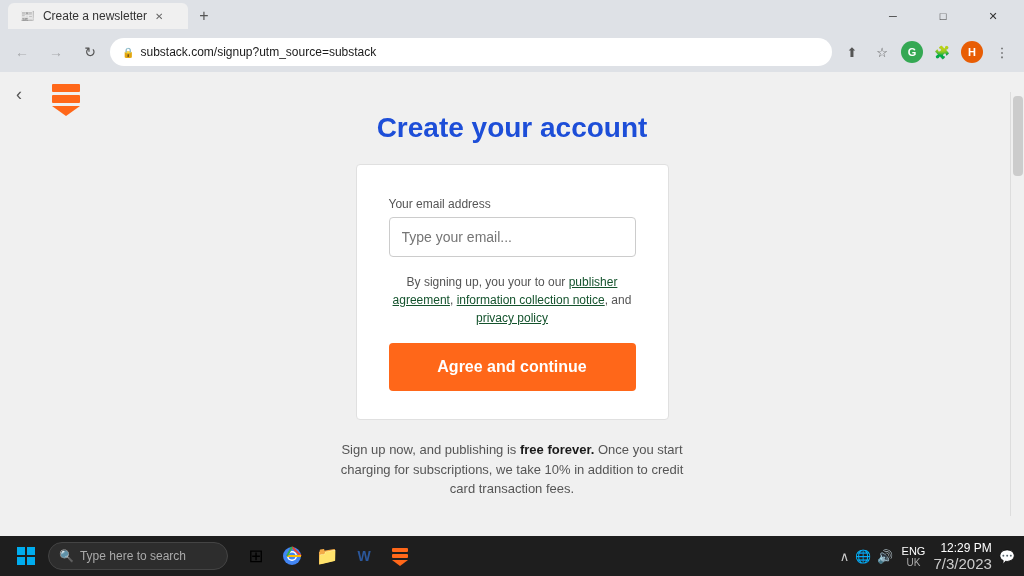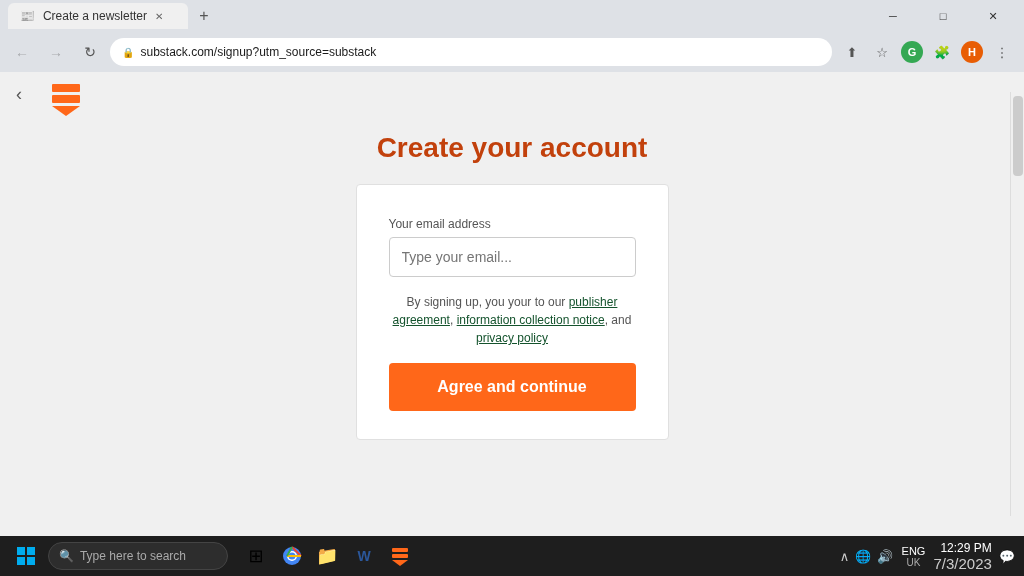--- a/index.html
+++ b/index.html
@@ -28,21 +28,21 @@
     .profile-circle.green { background: #34a853; }
     .profile-circle.red { background: #e85d04; }
 
     
     .page-content { background: #f0f0f0; height: calc(576px - 72px - 40px); display: flex; flex-direction: column; align-items: center; overflow-y: auto; padding: 20px 0 20px 0; position: relative; }
 
     .sidebar-toggle { position: absolute; left: 16px; top: 12px; cursor: pointer; font-size: 18px; color: #555; }
 
     .substack-logo { position: absolute; left: 48px; top: 8px; }
 
-    .page-title { font-size: 28px; font-weight: 700; color: #c2410c; margin-bottom: 20px; margin-top: 40px; }
+    .page-title { font-size: 28px; font-weight: 700; color: #1d4ed8; margin-bottom: 20px; margin-top: 20px; }
 
     .signup-card { background: white; border-radius: 4px; border: 1px solid #e0e0e0; padding: 32px 32px 28px 32px; width: 313px; }
 
     .field-label { font-size: 12px; color: #555; margin-bottom: 6px; }
     .email-input { width: 100%; height: 40px; border: 1px solid #ccc; border-radius: 4px; padding: 0 12px; font-size: 14px; color: #999; outline: none; }
 
     .terms-text { font-size: 12px; color: #555; text-align: center; margin: 16px 0; line-height: 1.5; }
     .terms-text a { color: #14532d; text-decoration: underline; cursor: pointer; }
 
     .agree-btn { width: 100%; height: 48px; background: #ff6719; border: none; border-radius: 4px; color: white; font-size: 16px; font-weight: 600; cursor: pointer; }
@@ -135,20 +135,23 @@
         <div class="field-label">Your email address</div>
         <input class="email-input" type="email" placeholder="Type your email..." style="">
 
         <div class="terms-text">
           <span>By signing up, you your to our </span><a>publisher agreement</a><span>, </span><a>information collection notice</a><span>, and </span><a>privacy policy</a>
         </div>
 
         <button class="agree-btn">Agree and continue</button>
       </div>
 
+      <p class="bottom-text">
+        <span>Sign up now, and publishing is </span><strong>free forever.</strong><span> Once you start charging for subscriptions, we take 10% in addition to credit card transaction fees.</span>
+      </p>
     </div>
 
     <div class="scrollbar">
       <div class="scrollbar-thumb"></div>
     </div>
   </div>
 </div>
 
 <div class="taskbar">
   <div class="taskbar-start">

